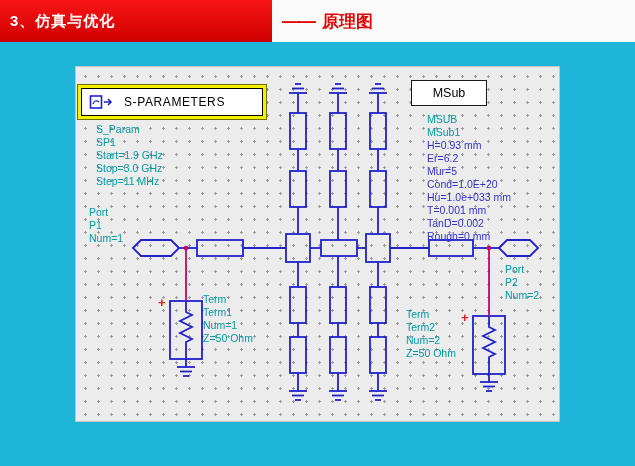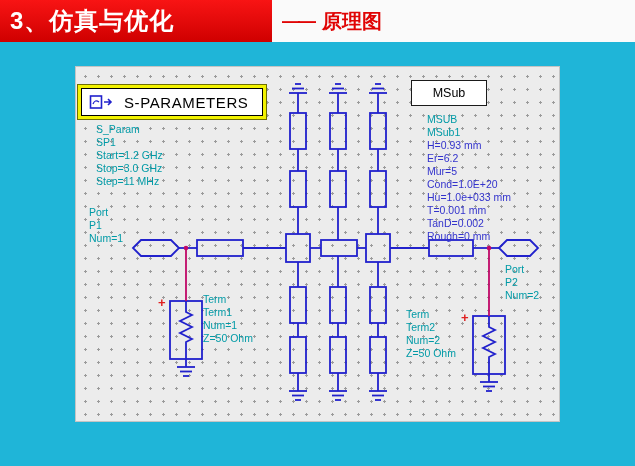--- a/index.html
+++ b/index.html
@@ -2,41 +2,41 @@
 <html><head>
 <meta charset="utf-8">
 <style>
   html,body{margin:0;padding:0;}
   body{font-family:"Liberation Sans","DejaVu Sans",sans-serif;}
   .slide{position:relative;width:635px;height:466px;background:#1fb5d8;overflow:hidden;}
 
   
   .header{position:absolute;top:0;left:0;width:635px;height:42px;display:flex;}
   .header-red{width:272px;background:linear-gradient(#f81414,#cf0000);display:flex;align-items:center;padding-left:10px;box-sizing:border-box;}
-  .title{color:#ffffff;font-size:24px;font-weight:bold;letter-spacing:1px;white-space:nowrap;}
+  .title{color:#ffffff;font-size:15px;font-weight:bold;letter-spacing:1px;white-space:nowrap;}
   .header-white{flex:1;background:#fafafa;display:flex;align-items:center;gap:8px;padding-left:10px;}
   .dash{color:#e00404;font-size:18px;font-weight:bold;letter-spacing:-2px;}
-  .subtitle{color:#e00404;font-size:20px;font-weight:bold;}
+  .subtitle{color:#e00404;font-size:17px;font-weight:bold;}
 
   
   .panel{position:absolute;left:75px;top:66px;width:483px;height:354px;
     background-color:#ececec;
     background-image:radial-gradient(#9b9b9b 1px,rgba(0,0,0,0) 1.3px);
     background-size:13px 13px;background-position:3px 3px;
     border:1px solid #c4c4c4;box-sizing:content-box;}
   .schem{position:absolute;left:0;top:0;width:483px;height:354px;}
 
   .txt{position:absolute;font-size:10.5px;line-height:13px;white-space:nowrap;}
   .teal{color:#009aa6;}
   .blue{color:#3333cc;}
 
   .sparam-block{position:absolute;left:5px;top:21px;width:182px;height:28px;background:#ffffff;
     border:1px solid #000;box-shadow:0 0 0 3px #f2f200,0 0 0 4px #6f6f00;
     display:flex;align-items:center;gap:9px;padding-left:7px;box-sizing:border-box;}
-  .sparam-label{font-size:15px;color:#000;letter-spacing:0.6px;}
+  .sparam-label{font-size:12px;color:#000;letter-spacing:0.6px;}
 
   .msub-box{position:absolute;left:335px;top:13px;width:76px;height:26px;background:#ffffff;
     border:1.5px solid #1a1a1a;display:flex;align-items:center;justify-content:center;box-sizing:border-box;}
   .msub-box-label{font-size:12.5px;color:#000;}
 </style>
 </head>
 <body>
 
 <div class="slide">
 
@@ -160,21 +160,21 @@
         <rect x="1.5" y="2" width="11" height="12" fill="none" stroke="#2121cc" stroke-width="1.6"></rect>
         <path d="M4,10 q2,-5 6,-2" fill="none" stroke="#2121cc" stroke-width="1.3"></path>
         <path d="M15,8 h7 m-3,-3 l3,3 l-3,3" fill="none" stroke="#2121cc" stroke-width="1.6"></path>
       </svg>
       <span class="sparam-label">S-PARAMETERS</span>
     </div>
 
     <div class="txt teal" style="left:20px;top:56px;">
       <div>S_Param</div>
       <div>SP1</div>
-      <div>Start=1.2 GHz</div>
+      <div>Start=1.9 GHz</div>
       <div>Stop=3.0 GHz</div>
       <div>Step=11 MHz</div>
     </div>
 
     <div class="msub-box">
       <span class="msub-box-label">MSub</span>
     </div>
 
     <div class="txt" style="left:351px;top:46px;">
       <div class="teal">MSUB</div>

